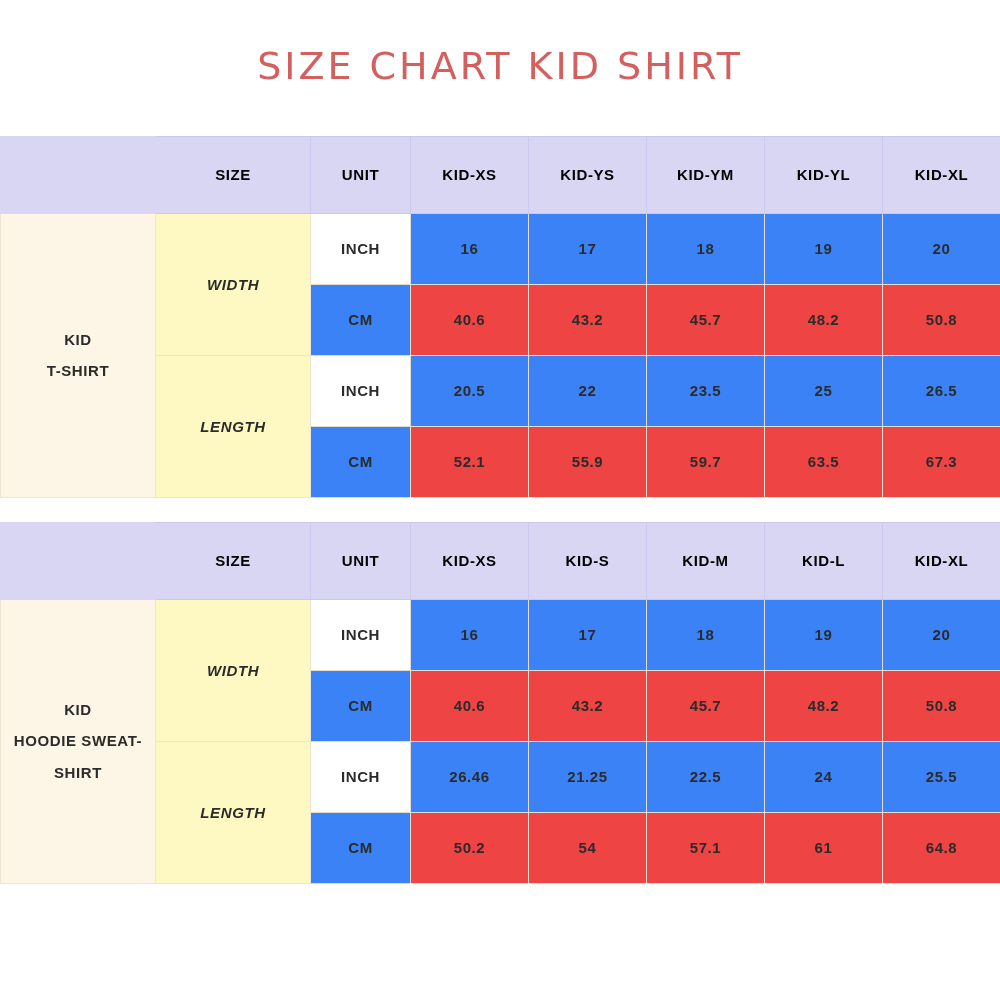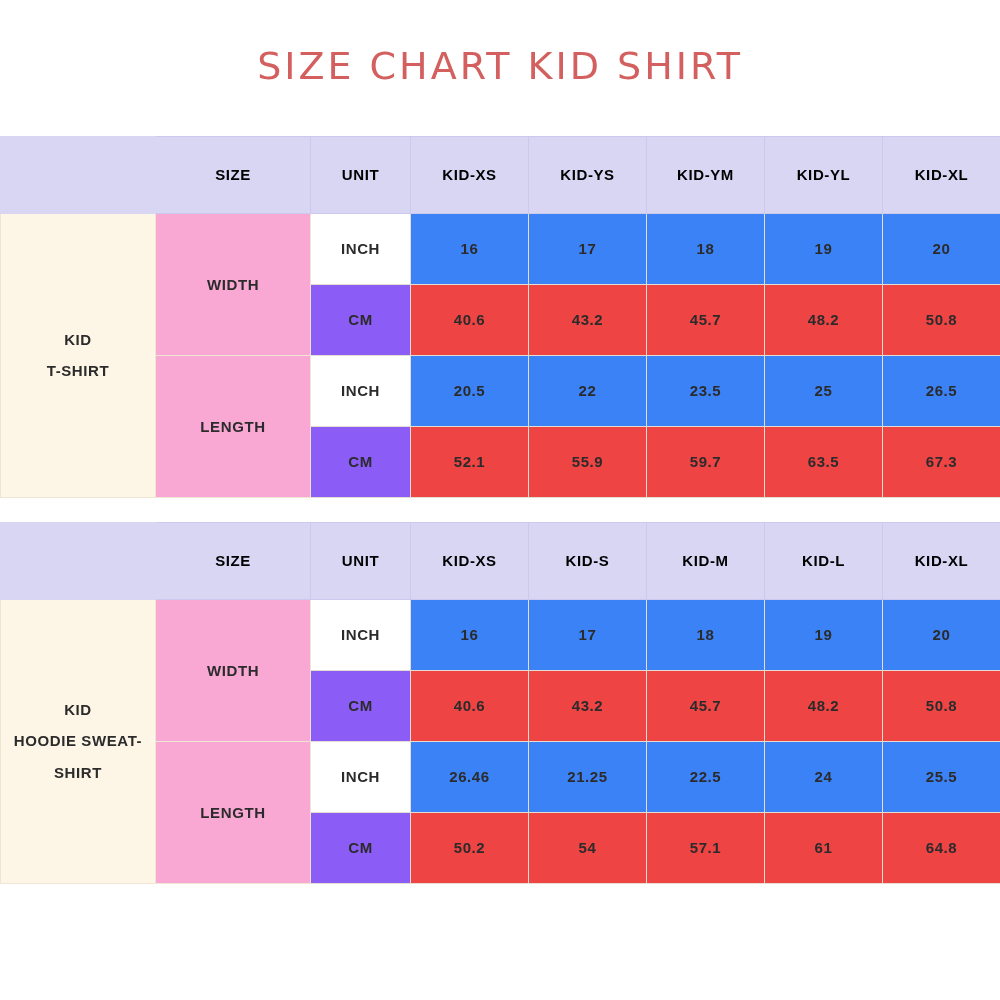--- a/index.html
+++ b/index.html
@@ -63,33 +63,34 @@
     border: 1px solid #cdc9ee !important;
   }
   .rowlabel {
     background: #fdf6e6;
     font-size: 16px;
     font-weight: bold;
     line-height: 2.1;
     border: 1px solid #eee5d2 !important;
   }
   .grouplabel {
-    background: #f9a8d4;
+    background: #fef9c3;
     font-size: 15px;
     font-weight: bold;
     border: 1px solid #eee5d2 !important;
+    font-style: italic;
   }
   .unit {
     background: #ffffff;
     height: 70px;
     font-size: 14px;
     font-weight: bold;
   }
   .unit.alt {
-    background: #8b5cf6;
+    background: #3b82f6;
   }
   .val {
     background: #3b82f6;
     height: 70px;
     font-size: 15px;
     font-weight: normal;
   }
   .val.alt {
     background: #ef4444;
   }

